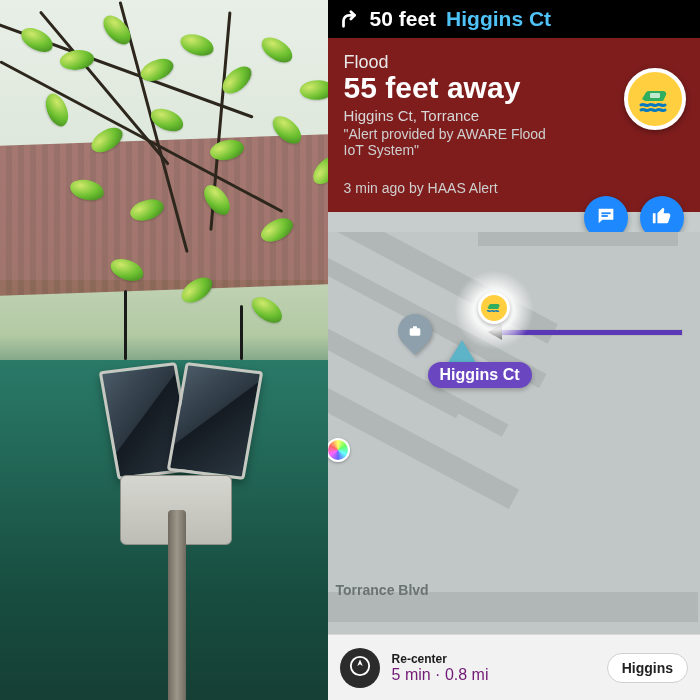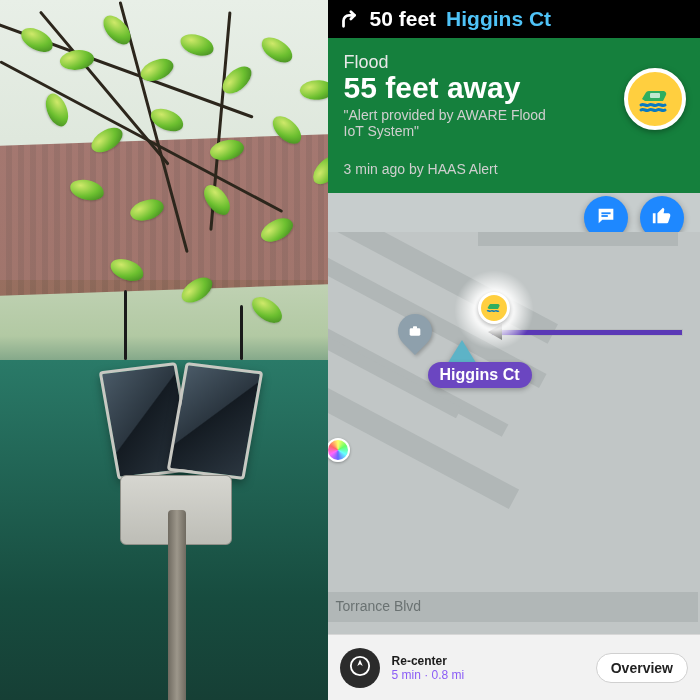--- a/index.html
+++ b/index.html
@@ -17,21 +17,21 @@
   .panel { position:absolute; width:78px; height:110px; top:36px; background:linear-gradient(135deg,#4a5a67 0%, #2b3640 45%, #141b22 46%, #2b3640 100%); border:3px solid #c8c8c2; border-radius:4px; box-shadow: 0 4px 10px rgba(0,0,0,.35); }
   .panel.l { left:18px; transform: rotate(-10deg) skewY(3deg); }
   .panel.r { left:86px; transform: rotate(10deg) skewY(-3deg); }
   .antenna { position:absolute; width:3px; background:#1a1a1a; border-radius:2px; top:-40px; }
 
   .right-app { width:398px; height:700px; position:relative; background:#c7cdcd; }
   .topbar { position:absolute; left:0; right:0; top:0; height:38px; background:#000; color:#fff; display:flex; align-items:center; padding:0 10px; gap:10px; font-weight:700; font-size:21px; }
   .topbar .turn { width:22px; height:22px; }
   .topbar .dist { color:#fff; }
   .topbar .street { color:#4fc3f7; }
-  .alert-card { position:absolute; left:0; right:0; top:38px; background:#15803d; color:#eaeaea; padding:14px 16px 16px 16px; }
+  .alert-card { position:absolute; left:0; right:0; top:38px; background:#7f1d1d; color:#eaeaea; padding:14px 16px 16px 16px; }
   .alert-card .type { font-size:18px; font-weight:500; color:#e8e8e8; }
   .alert-card .dist { font-size:30px; font-weight:800; color:#fff; margin-top:-2px; }
   .alert-card .loc { font-size:15px; color:#d7d7d7; margin-top:2px; }
   .alert-card .prov { font-size:14px; color:#cfcfcf; margin-top:2px; max-width:210px; }
   .alert-card .time { font-size:14px; color:#cfcfcf; margin-top:22px; }
   .hazard-badge { position:absolute; right:14px; top:68px; width:62px; height:62px; border-radius:50%; background:#ffcf3f; border:4px solid #fff; box-shadow:0 2px 6px rgba(0,0,0,.35); display:flex; align-items:center; justify-content:center; }
   .chat-btn,.like-btn { position:absolute; top:196px; width:44px; height:44px; border-radius:50%; background:#1e88ff; display:flex; align-items:center; justify-content:center; box-shadow:0 2px 6px rgba(0,0,0,.3); }
   .chat-btn { right:72px; }
   .like-btn { right:16px; }
 
@@ -43,21 +43,21 @@
   .glow { position:absolute; width:80px; height:80px; border-radius:50%; background: radial-gradient(circle,#fff 0%, rgba(255,255,255,.9) 35%, rgba(255,255,255,0) 70%); }
   .map-badge { position:absolute; width:32px; height:32px; border-radius:50%; background:#ffcf3f; border:3px solid #fff; display:flex; align-items:center; justify-content:center; box-shadow:0 2px 4px rgba(0,0,0,.25); }
   .pin { position:absolute; width:34px; height:34px; border-radius:50% 50% 50% 0; background:#8ea0ac; transform: rotate(-45deg); display:flex; align-items:center; justify-content:center; box-shadow:0 2px 4px rgba(0,0,0,.25); }
   .pin svg { transform: rotate(45deg); }
   .avatar { position:absolute; width:24px; height:24px; border-radius:50%; background: conic-gradient(#ff6,#6f6,#6ff,#66f,#f6f,#f66,#ff6); border:2px solid #fff; box-shadow:0 1px 3px rgba(0,0,0,.3); }
   .cursor-tri { position:absolute; width:0; height:0; border-left:16px solid transparent; border-right:16px solid transparent; border-bottom:26px solid #5db3c7; filter: drop-shadow(0 2px 3px rgba(0,0,0,.3)); }
 
   .bottom-bar { position:absolute; left:0; right:0; bottom:0; height:66px; background:#f2f2f2; border-top:1px solid #d7d7d7; display:flex; align-items:center; padding:0 12px; gap:12px; }
   .compass { width:40px; height:40px; border-radius:50%; background:#2b2b2b; display:flex; align-items:center; justify-content:center; }
   .recenter-text .t { font-size:12px; font-weight:700; color:#1b1b1b; }
-  .recenter-text .s { font-size:12px; color:#8b5cf6; }
+  .recenter-text .s { font-size:16px; color:#701a75; }
   .overview-btn { margin-left:auto; background:#fff; border:1px solid #d0d0d0; border-radius:18px; padding:6px 14px; font-size:14px; font-weight:700; color:#222; }
 </style>
 </head>
 <body>
 
 <div class="root">
 
   <div class="left-photo">
     <div class="sky"></div>
     <div class="bridge"></div>
@@ -107,20 +107,21 @@
             <path d="M14 4l4 4-4 4"></path>
           </svg>
       </span>
       <span class="dist">50 feet</span>
       <span class="street">Higgins Ct</span>
     </div>
 
     <div class="alert-card">
       <div class="type">Flood</div>
       <div class="dist">55 feet away</div>
+      <div class="loc">Higgins Ct, Torrance</div>
       <div class="prov">"Alert provided by AWARE Flood IoT System"</div>
       <div class="time">3 min ago by HAAS Alert</div>
     </div>
 
     <div class="hazard-badge">
       <svg viewBox="0 0 40 40" width="40" height="40">
         <path d="M6 26c3-2 5 2 8 0s5 2 8 0 5 2 8 0" fill="none" stroke="#0a7abf" stroke-width="3" stroke-linecap="round"></path>
         <path d="M6 31c3-2 5 2 8 0s5 2 8 0 5 2 8 0" fill="none" stroke="#0a7abf" stroke-width="3" stroke-linecap="round"></path>
         <path d="M10 22h18l3-6c1-2-1-4-3-4H14c-2 0-3 1-4 3l-3 5z" fill="#2fae5f"></path>
         <rect x="15" y="14" width="10" height="5" rx="1" fill="#bfe8cf"></rect>
@@ -170,33 +171,33 @@
             <rect x="9" y="5" width="6" height="4" rx="1"></rect>
           </svg>
       </div>
 
       <div class="cursor-tri" style="left:118px; top:108px;"></div>
 
       <div class="street-chip" style="left:100px; top:130px;">Higgins Ct</div>
 
       <div class="avatar" style="left:-2px; top:206px;"></div>
 
-      <div class="road-label" style="left:8px; top:366px;">Torrance Blvd</div>
+      <div class="road-label" style="left:8px; top:350px;font-weight:bold;">Torrance Blvd</div>
     </div>
 
     <div class="bottom-bar">
       <div class="compass">
         <span>
           <svg viewBox="0 0 24 24" width="22" height="22" fill="#fff">
               <circle cx="12" cy="12" r="10" fill="none" stroke="#fff" stroke-width="2"></circle>
               <path d="M12 5l3 7-3-2-3 2z"></path>
             </svg>
         </span>
       </div>
       <div class="recenter-text">
         <div class="t">Re-center</div>
         <div class="s">5 min · 0.8 mi</div>
       </div>
-      <button class="overview-btn">Overview</button>
+      <button class="overview-btn">Higgins</button>
     </div>
 
   </div>
 </div>
 
 </body></html>

